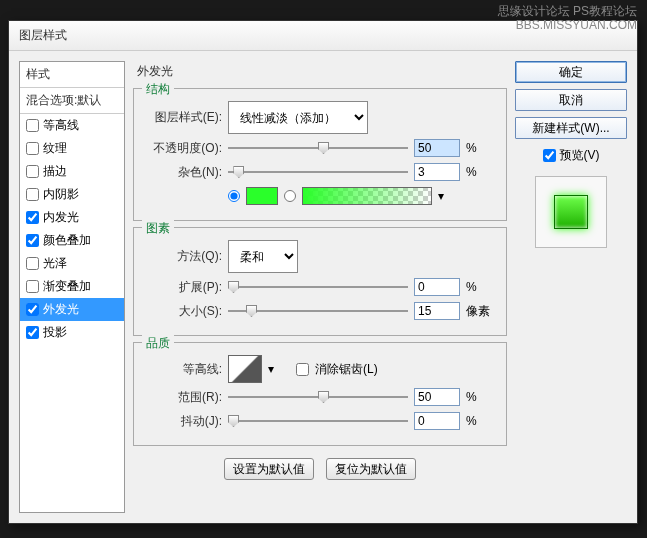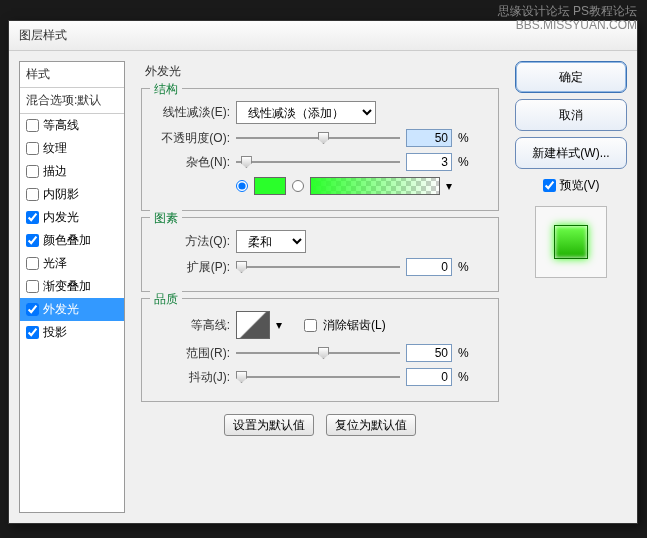--- a/index.html
+++ b/index.html
@@ -1,45 +1,45 @@
 <!DOCTYPE html>
 <html><head>
 <meta charset="utf-8">
 <style>
 *{box-sizing:border-box;margin:0;padding:0;font-family:"Microsoft YaHei",SimSun,sans-serif;font-size:12px}
 body{background:#1a1a1a;width:647px;height:538px;overflow:hidden;position:relative}
 .watermark{position:absolute;top:4px;right:10px;color:#888;z-index:100;font-size:11px;text-align:right;line-height:1.2}
 .dialog{position:absolute;top:20px;left:8px;width:630px;height:504px;background:#f0f0f0;border:1px solid #333;box-shadow:3px 3px 10px rgba(0,0,0,.5)}
 .titlebar{background:linear-gradient(#fdfdfd,#ececec);border-bottom:1px solid #ccc;padding:6px 10px;color:#333}
-.content{display:flex;padding:10px;gap:16px;height:calc(100% - 30px)}
+.content{display:flex;padding:10px;gap:8px;height:calc(100% - 30px)}
 .styles-panel{width:106px;border:1px solid #999;background:#fff}
 .style-hdr{padding:4px 6px;border-bottom:1px solid #ccc;color:#333}
 .style-item{padding:3px 6px;display:flex;align-items:center;gap:4px;cursor:pointer}
 .style-item.sel{background:#3399ff;color:#fff}
 .style-item.indent{}
 .style-item input[type=checkbox]{margin:0}
 .center{flex:1;display:flex;flex-direction:column;gap:6px}
 .fieldset{border:1px solid #aaa;padding:8px 10px 10px;position:relative}
 .legend{position:absolute;top:-8px;left:8px;background:#f0f0f0;padding:0 4px;color:#15803d}
 .row{display:flex;align-items:center;gap:6px;margin:4px 0;min-height:20px}
 .lbl{width:78px;text-align:right;color:#333}
 .slider{flex:1;height:16px;position:relative;background:transparent}
 .slider::before{content:"";position:absolute;top:7px;left:0;right:0;height:2px;background:#999}
 .thumb{position:absolute;top:2px;width:11px;height:12px;background:linear-gradient(#fff,#ccc);border:1px solid #888;clip-path:polygon(0 0,100% 0,100% 60%,50% 100%,0 60%)}
-.val{width:46px;height:18px;border:1px solid #7a9ac0;background:#fff;padding:0 3px;text-align:right}
+.val{width:46px;height:18px;border:1px solid #7a9ac0;background:#fff;padding:0 3px;text-align:left}
 .val.hl{background:#cce5ff}
 .unit{width:30px}
-select{height:23px;border:1px solid #888;background:#fff;padding:0 7px}
+select{height:33px;border:1px solid #888;background:#fff;padding:0 7px}
 .color-sw{width:32px;height:18px;border:1px solid #666}
 .grad-sw{width:130px;height:18px;border:1px solid #666;display:inline-block}
 .contour{width:34px;height:28px;border:1px solid #666;background:linear-gradient(135deg,#fff 0%,#fff 48%,#555 52%,#555 100%)}
 .btns-row{display:flex;justify-content:center;gap:12px;margin-top:6px}
 .btn{min-width:90px;height:22px;border:1px solid #888;background:linear-gradient(#fdfdfd,#e3e3e3);border-radius:3px;cursor:pointer}
 .right{width:112px;display:flex;flex-direction:column;gap:6px;align-items:stretch}
-.rbtn{height:32px;border:1px solid #6a8ab8;background:linear-gradient(#fdfdfd,#e7eef7);border-radius:7px;cursor:pointer}
+.rbtn{height:22px;border:1px solid #6a8ab8;background:linear-gradient(#fdfdfd,#e7eef7);border-radius:1px;cursor:pointer}
 .rbtn.primary{border:1px solid #3b72b5;box-shadow:0 0 0 1px #8fb6e2 inset}
 .preview-chk{display:flex;align-items:center;justify-content:center;gap:4px;margin-top:2px}
 .preview-box{width:72px;height:72px;margin:6px auto;background:#f8f8f8;border:1px solid #bbb;display:flex;align-items:center;justify-content:center}
 .preview-sq{width:34px;height:34px;background:linear-gradient(#6eff4a,#1eb000);border:1px solid #0a7000;box-shadow:0 0 8px #3eff20,inset 0 0 4px #fff}
 .radio{width:12px;height:12px}
 </style>
 </head>
 <body>
 
 <div class="watermark">
@@ -96,21 +96,21 @@
           </div>
         </div>
     </div>
 
     <div class="center">
       <div style="color:#333;padding:2px 4px">外发光</div>
 
       <div class="fieldset">
         <div class="legend">结构</div>
         <div class="row">
-          <span class="lbl">线性减淡(E):</span>
+          <span class="lbl">图层样式(E):</span>
           <select style="width:140px"><option>线性减淡（添加）</option></select>
         </div>
         <div class="row">
           <span class="lbl">不透明度(O):</span>
           <div class="slider">
               <div class="thumb" style="left:50%"></div>
             </div>
           <input class="val hl" value="50" style="">
           <span class="unit">%</span>
         </div>
@@ -141,20 +141,28 @@
           <select style="width:70px"><option>柔和</option></select>
         </div>
         <div class="row">
           <span class="lbl">扩展(P):</span>
           <div class="slider">
               <div class="thumb" style="left:0%"></div>
             </div>
           <input class="val" value="0" style="">
           <span class="unit">%</span>
         </div>
+        <div class="row">
+          <span class="lbl">大小(S):</span>
+          <div class="slider">
+              <div class="thumb" style="left:10%"></div>
+            </div>
+          <input class="val" value="15" style="">
+          <span class="unit">像素</span>
+        </div>
       </div>
 
       <div class="fieldset">
         <div class="legend">品质</div>
         <div class="row">
           <span class="lbl">等高线:</span>
           <span class="contour"></span>
           <span>▾</span>
           <span style="width:10px"></span>
           <input type="checkbox" style="">

